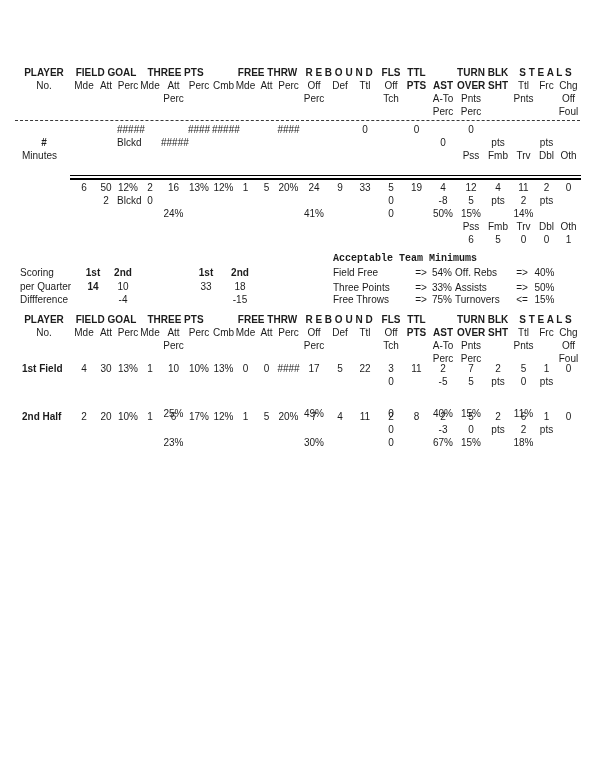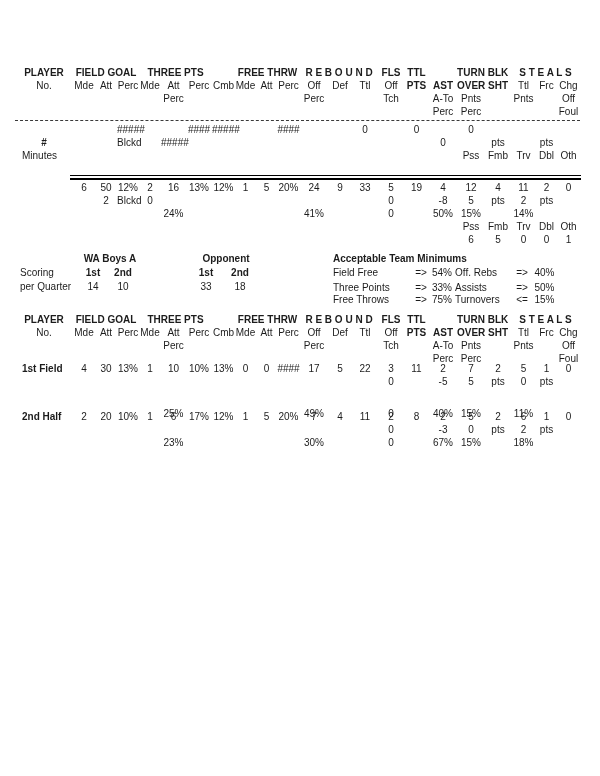--- a/index.html
+++ b/index.html
@@ -165,41 +165,42 @@
       <span class="cell" style="grid-column: 22;">Oth</span>
     </div>
   <div class="srow" style="top:233px">
       <span class="cell" style="grid-column: 18;">6</span>
       <span class="cell" style="grid-column: 19;">5</span>
       <span class="cell" style="grid-column: 20;">0</span>
       <span class="cell" style="grid-column: 21;">0</span>
       <span class="cell" style="grid-column: 22;">1</span>
     </div>
 
-  <div class="mrowL" style="top:252px">
-      <span class="cell b" style="grid-column: 2 / 4;">WA Boys A</span>
-      <span class="cell b" style="grid-column: 5 / 7;">Opponent</span>
-    </div>
   <div class="mrowL" style="top:266px">
       <span class="cell l" style="grid-column: 1;">Scoring</span>
       <span class="cell b" style="grid-column: 2;">1st</span>
       <span class="cell b" style="grid-column: 3;">2nd</span>
       <span class="cell b" style="grid-column: 5;">1st</span>
       <span class="cell b" style="grid-column: 6;">2nd</span>
     </div>
   <div class="mrowL" style="top:280px">
       <span class="cell l" style="grid-column: 1;">per Quarter</span>
-      <span class="cell" style="grid-column: 2;">14</span>
+      <span class="cell" style="grid-column: 2; font-weight: bold;">14</span>
       <span class="cell" style="grid-column: 3;">10</span>
       <span class="cell" style="grid-column: 5;">33</span>
       <span class="cell" style="grid-column: 6;">18</span>
     </div>
+  <div class="mrowL" style="top:293px">
+      <span class="cell l" style="grid-column: 1;">Diffference</span>
+      <span class="cell" style="grid-column: 3;">-4</span>
+      <span class="cell" style="grid-column: 6;">-15</span>
+    </div>
 
   <div class="mrowR" style="top:252px">
-      <span class="cell b l" style="grid-column: 1 / 7;">Acceptable Team Minimums</span>
+      <span class="cell b l" style="grid-column: 1 / 7; font-family: Liberation Mono, monospace;">Acceptable Team Minimums</span>
     </div>
   <div class="mrowR" style="top:266px">
       <span class="cell l" style="grid-column: 1;">Field Free</span>
       <span class="cell" style="grid-column: 2;">=&gt;</span>
       <span class="cell" style="grid-column: 3;">54%</span>
       <span class="cell l" style="grid-column: 4;">Off. Rebs</span>
       <span class="cell" style="grid-column: 5;">=&gt;</span>
       <span class="cell" style="grid-column: 6;">40%</span>
     </div>
   <div class="mrowR" style="top:281px">

